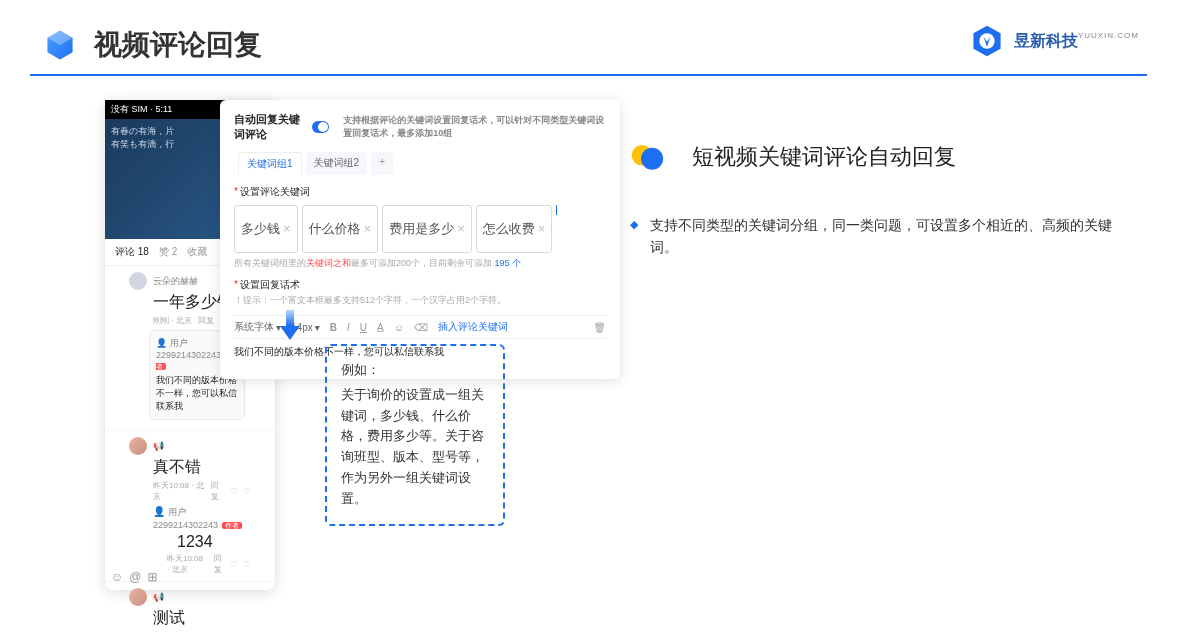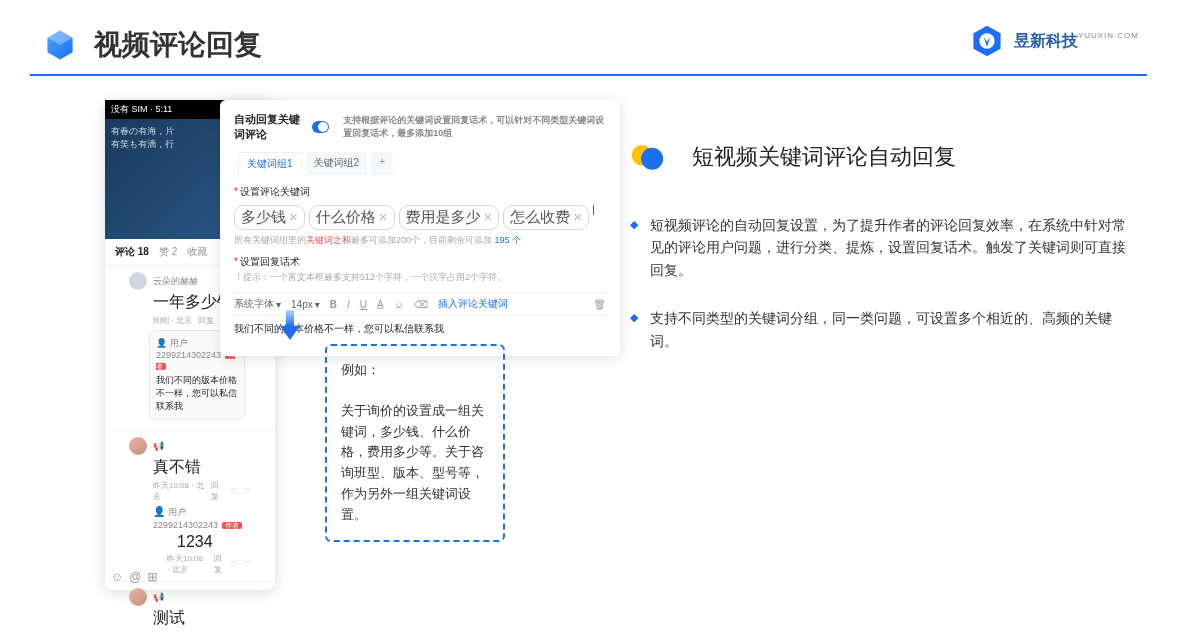--- a/index.html
+++ b/index.html
@@ -15,21 +15,21 @@
 .logo-cn{font-size:16px;font-weight:bold;color:#2a5db0}
 .logo-en{font-size:8px;color:#888;letter-spacing:1px}
 .divider{position:absolute;top:74px;left:30px;right:30px;height:2px;background:#1e6ef0}
 
 
 .phone{position:absolute;top:100px;left:105px;width:170px;height:490px;background:#fff;border-radius:8px;box-shadow:0 2px 14px rgba(0,0,0,.15);font-size:10px;color:#555}
 .phone-topbar{background:#000;color:#fff;padding:3px 6px;font-size:9px}
 .phone-video{height:120px;background:linear-gradient(135deg,#1b3a5c,#2a5a8a);position:relative;color:#c7d7e8;font-size:9px;padding:6px}
 .tabs{display:flex;gap:10px;padding:6px 10px;font-size:10px;border-bottom:1px solid #eee}
 .tabs span{color:#999}
-.tabs .active{color:#222;font-weight:bold}
+.tabs .active{color:#222;font-weight:normal}
 .c-item{padding:6px 24px;border-bottom:1px solid #f5f5f5}
 .c-row{display:flex;align-items:center;gap:6px}
 .avatar{width:18px;height:18px;border-radius:50%;background:#d0d7e2}
 .avatar.img{background:linear-gradient(135deg,#e8b4a4,#c79080)}
 .c-name{font-size:9px;color:#888}
 .c-txt{font-size:16px;color:#222;margin:2px 0 2px 24px;font-weight:500}
 .c-meta{font-size:8px;color:#aaa;margin-left:24px;display:flex;gap:6px;align-items:center}
 .c-meta .icons{margin-left:auto;display:flex;gap:6px;color:#bbb}
 .reply-box{margin:4px 6px 4px 20px;border:1px solid #e8e8e8;border-radius:6px;padding:6px;font-size:9px;background:#fafafa}
 .badge{background:#ff4d4f;color:#fff;font-size:7px;padding:0 3px;border-radius:2px;margin-left:4px}
@@ -45,38 +45,38 @@
 .panel-sub{font-size:9px;color:#888;margin-left:6px}
 .tabbar{display:flex;gap:4px;margin:10px 4px;font-size:10px}
 .tabbar span{padding:4px 8px;background:#f5f7fa;border-radius:3px 3px 0 0;color:#666}
 .tabbar .on{color:#1e6ef0;background:#fff;border:1px solid #eee;border-bottom:0}
 .tabbar .plus{color:#999}
 .fld{margin:8px 0}
 .fld-label{font-size:10px;color:#222;font-weight:500}
 .fld-label .star{color:#f5222d;margin-right:2px}
 .fld-tip{font-size:9px;color:#aaa;margin-top:2px}
 .tags{display:flex;gap:4px;margin-top:6px;flex-wrap:wrap}
-.tag{border:1px solid #d9d9d9;border-radius:9px;padding:2px 6px;font-size:15px;color:#555;background:#fff}
+.tag{border:1px solid #d9d9d9;border-radius:3px;padding:14px 6px;font-size:13px;color:#555;background:#fff}
 .tag .x{color:#bbb;margin-left:3px}
 .cursor{display:inline-block;width:1px;height:10px;background:#1e6ef0;vertical-align:middle}
 .kw-tip{font-size:9px;color:#aaa;margin-top:4px}
 .kw-red{color:#ff4d4f}
 .kw-blue{color:#1e6ef0}
 .toolbar{display:flex;gap:10px;align-items:center;margin-top:8px;padding:4px 0;border:1px solid #eee;border-left:0;border-right:0;font-size:10px;color:#666}
 .toolbar .sel{display:flex;align-items:center;gap:2px}
 .toolbar .btn{color:#999}
 .toolbar .link{color:#1e6ef0}
 .editor{margin-top:6px;font-size:10px;color:#222;font-weight:500}
 
 
 .arrow{position:absolute;top:310px;left:280px;width:20px;height:30px}
 
 
 .example{position:absolute;top:344px;left:325px;width:180px;border:2px dashed #1e6ef0;border-radius:6px;padding:14px;font-size:13px;color:#333;line-height:1.6}
-.ex-title{margin-bottom:20px}
+.ex-title{margin-bottom:4px}
 
 
 .right{position:absolute;top:140px;left:630px;width:500px}
 .sec-hd{display:flex;align-items:center;gap:28px;margin-bottom:40px}
 .bubble-icon{width:34px;height:34px;position:relative}
 .sec-title{font-size:22px;color:#222;font-weight:500}
 .bullets li{list-style:none;position:relative;padding-left:20px;margin-bottom:26px;font-size:14px;color:#333;line-height:1.6}
 .bullets li::before{content:"◆";position:absolute;left:0;top:2px;color:#1e6ef0;font-size:11px}
 </style>
 </head>
@@ -235,16 +235,15 @@
 
 <div class="right">
   <div class="sec-hd">
     <svg class="bubble-icon" viewBox="0 0 40 40">
       <circle cx="14" cy="18" r="12" fill="#ffc107"></circle>
       <circle cx="26" cy="22" r="13" fill="#1e6ef0"></circle>
     </svg>
     <div class="sec-title">短视频关键词评论自动回复</div>
   </div>
   <ul class="bullets">
-    <li>短视频评论的自动回复设置，为了提升作者的评论回复效率，在系统中针对常见的评论用户问题，进行分类、提炼，设置回复话术。触发了关键词则可直接回复。</li>
     <li>支持不同类型的关键词分组，同一类问题，可设置多个相近的、高频的关键词。</li>
   </ul>
 </div>
 
 </body></html>

